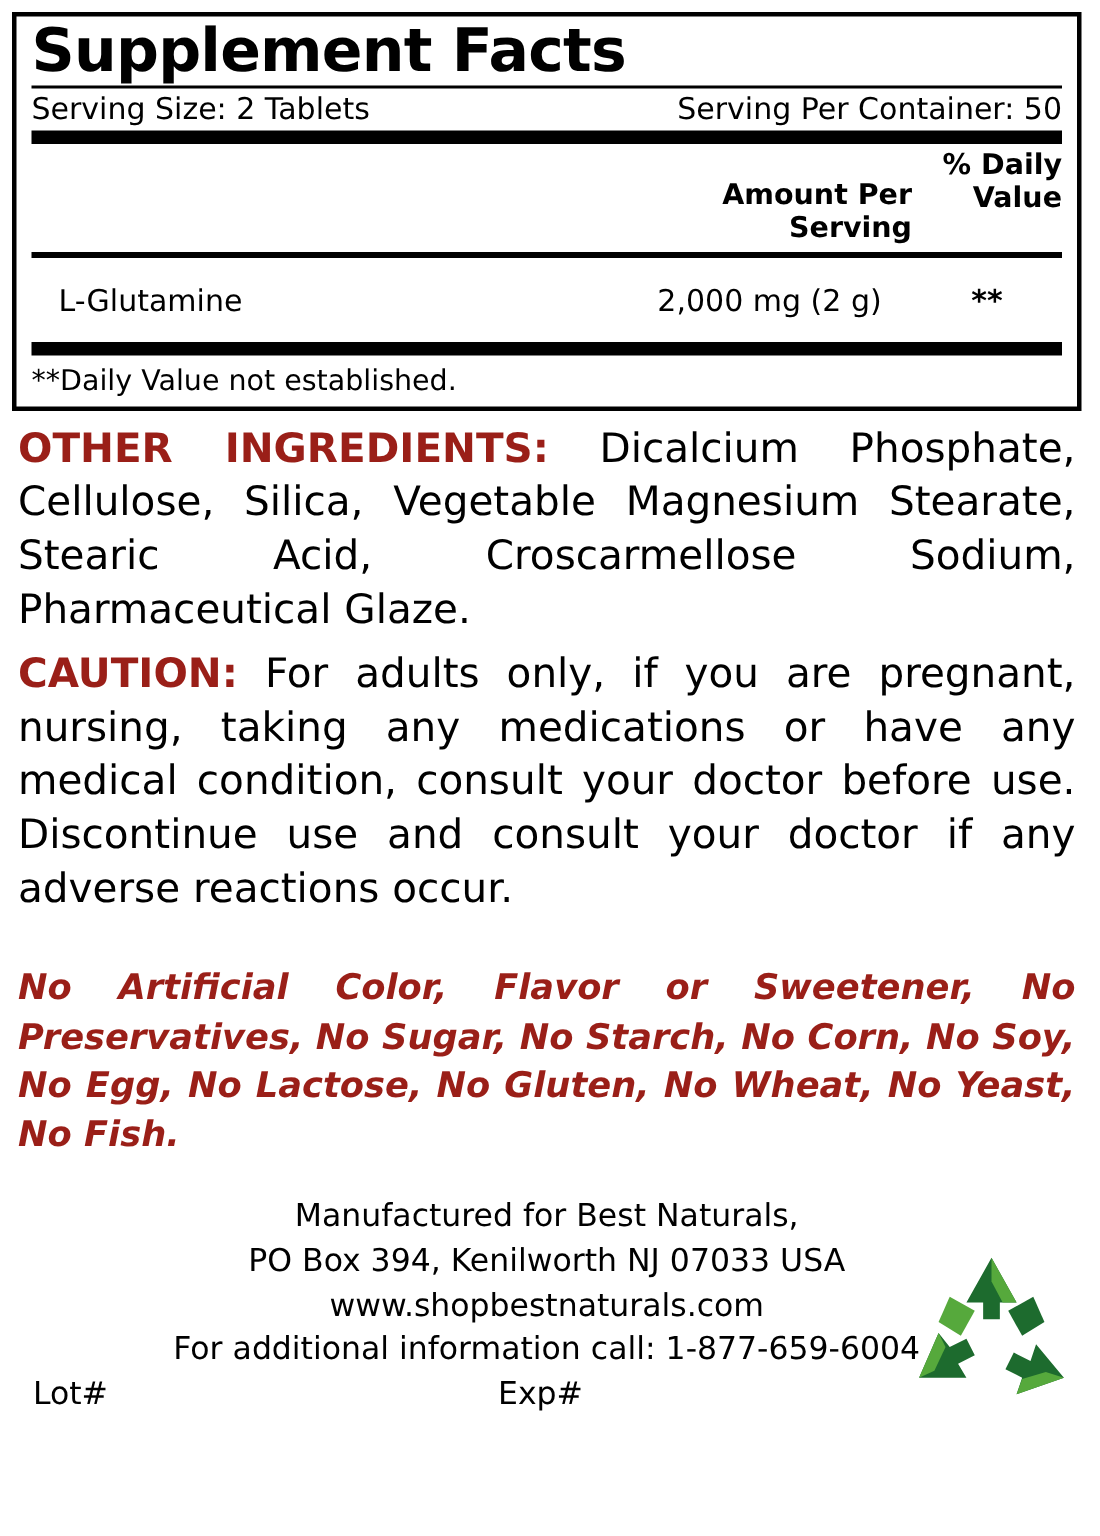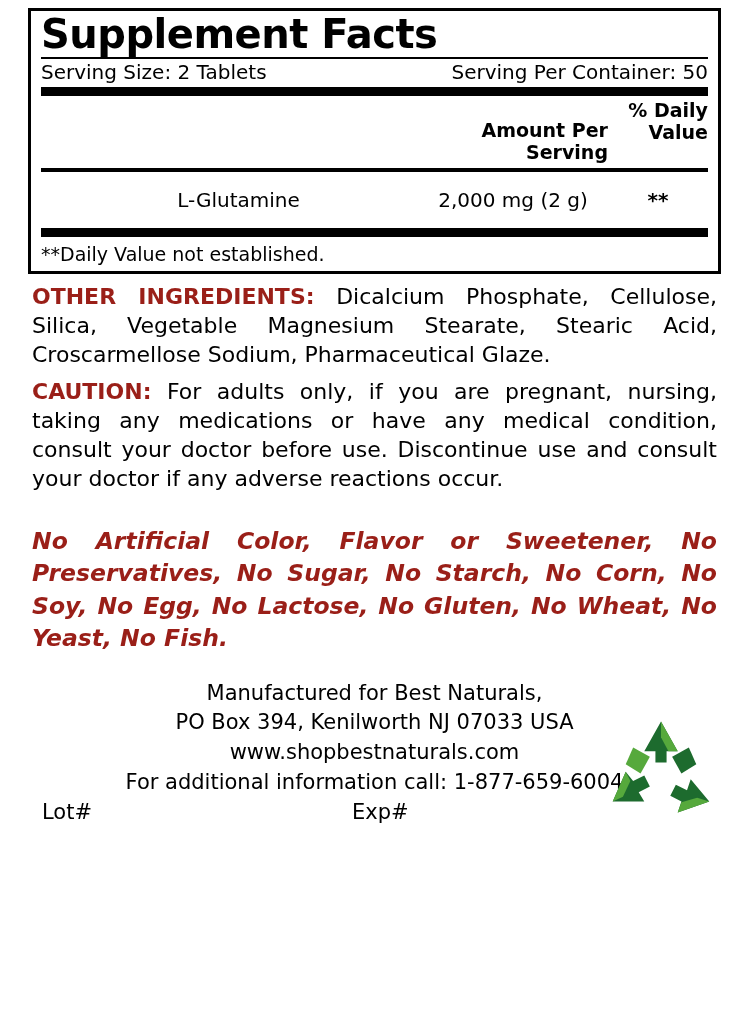--- a/index.html
+++ b/index.html
@@ -12,21 +12,21 @@
     height: 1024px;
     font-family: "DejaVu Sans", sans-serif;
     color: #000000;
     overflow: hidden;
   }
   .label {
     position: relative;
     width: 733px;
     height: 1024px;
     box-sizing: border-box;
-    padding: 8px 12px 0 28px;
+    padding: 8px 12px 0 8px;
   }
 
   
   .sf-panel {
     border: 3px solid #000;
     box-sizing: border-box;
     padding: 2px 10px 4px 10px;
     margin: 0 0 4px 0;
   }
   .sf-title {
@@ -71,39 +71,38 @@
   }
   .sf-nutrient-row {
     display: flex;
     align-items: center;
     font-size: 20px;
     padding: 16px 0 16px 0;
   }
   .sf-nut-name {
     flex: 1;
     padding-left: 18px;
-    text-align: center;
   }
   .sf-nut-amount {
     width: 190px;
     text-align: center;
   }
   .sf-nut-dv {
     width: 100px;
     text-align: center;
     font-weight: bold;
   }
   .sf-footnote {
     font-size: 19px;
     padding: 6px 0 2px 0;
   }
 
   
   .para {
-    font-size: 22px;
+    font-size: 27px;
     line-height: 1.32;
     text-align: justify;
     margin: 8px 4px 0 4px;
     -webkit-hyphens: none;
     hyphens: none;
   }
   .hdr-red {
     color: #9a1f18;
     font-weight: bold;
   }

